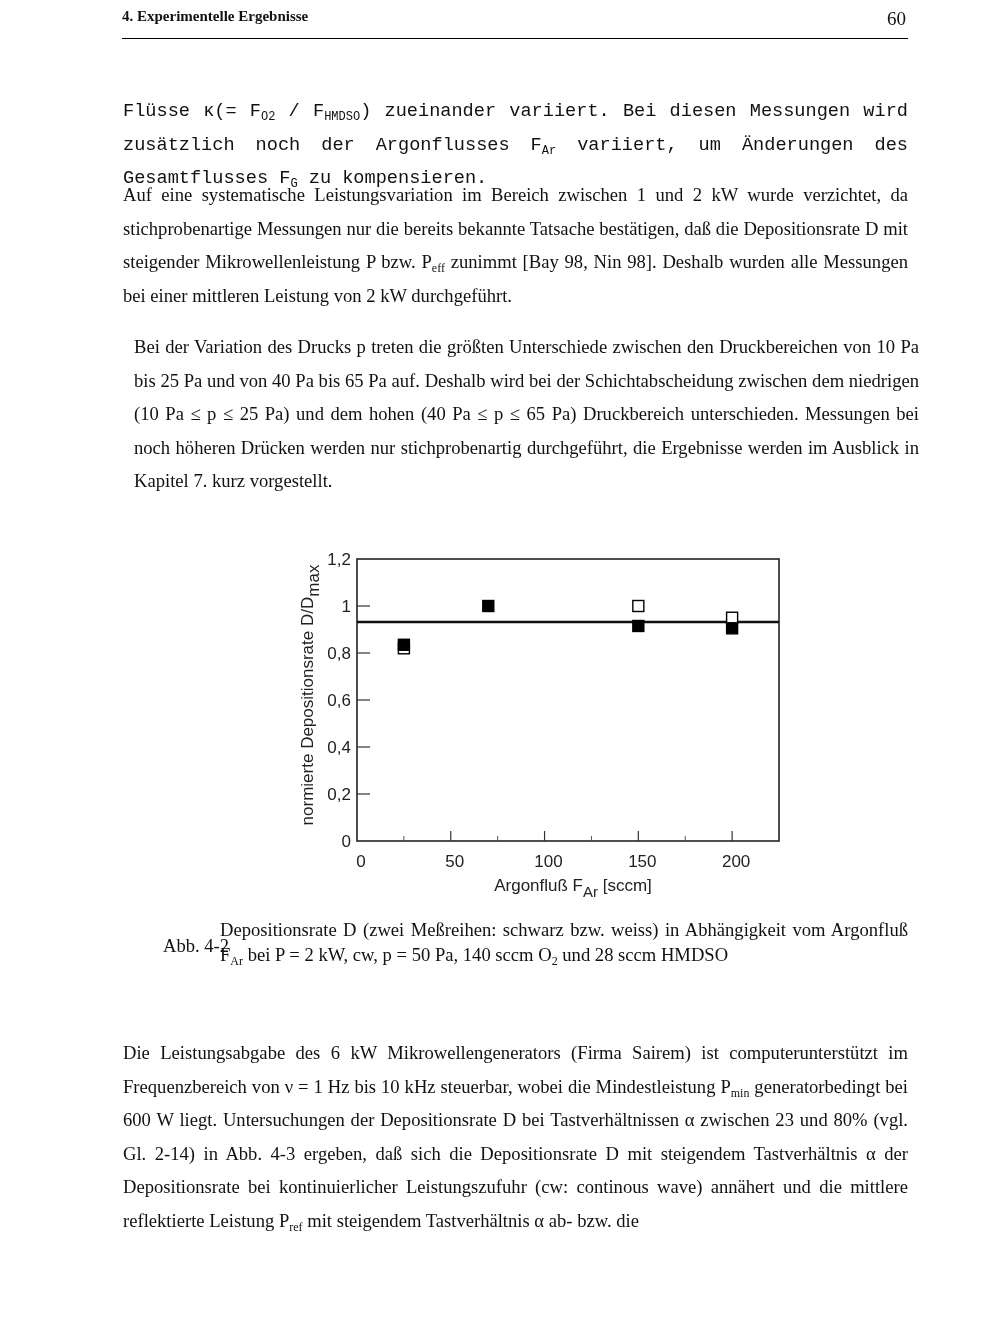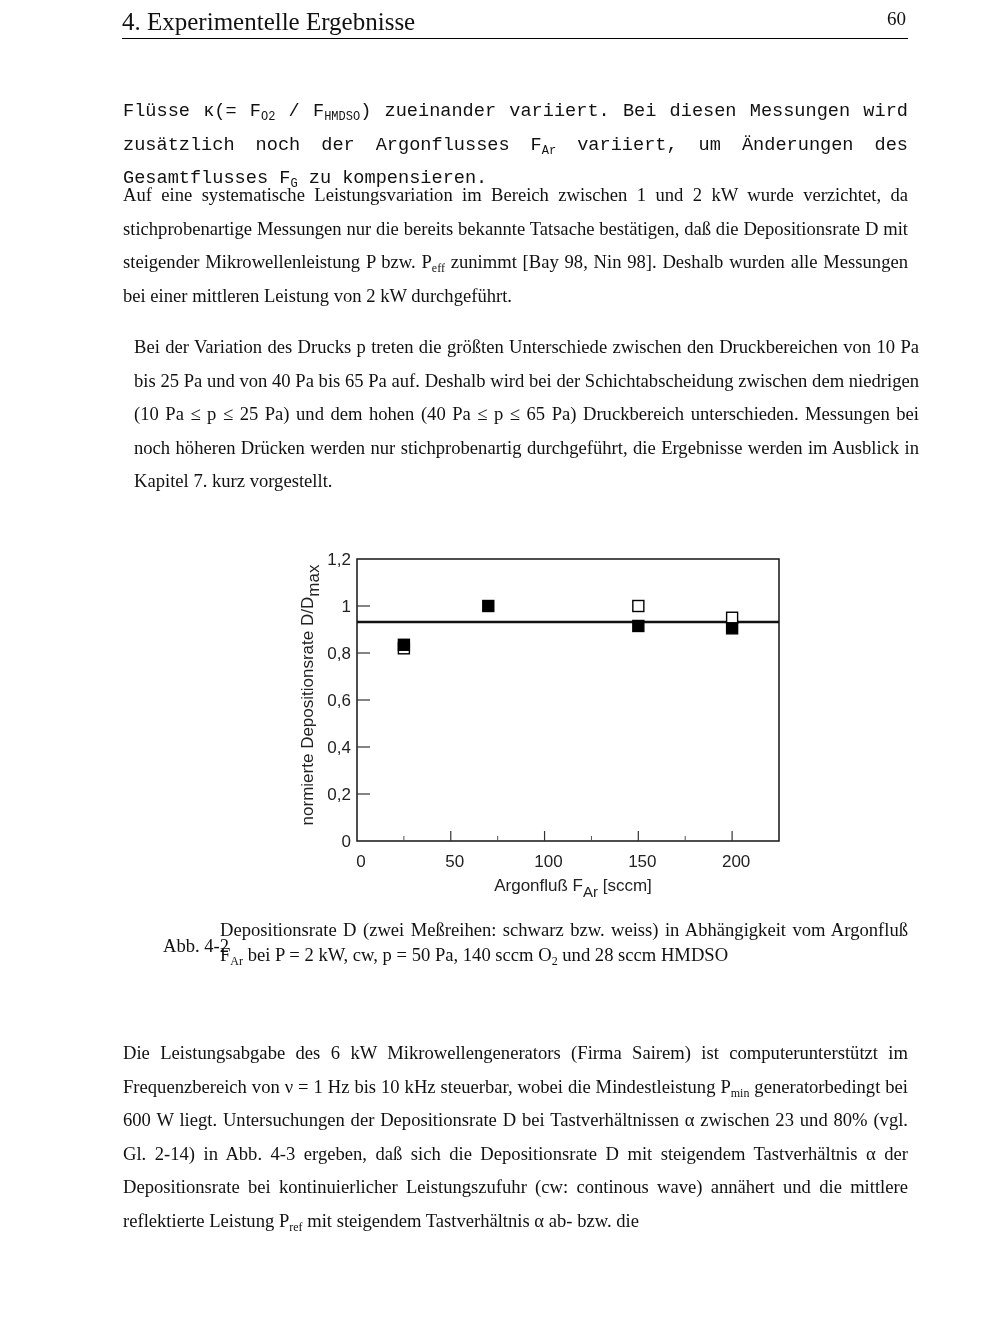--- a/index.html
+++ b/index.html
@@ -1,18 +1,18 @@
 <!DOCTYPE html>
 <html><head>
 <meta charset="utf-8">
 <style>
   html,body{margin:0;padding:0;background:#fff;}
   body{width:1000px;height:1330px;position:relative;font-family:"Liberation Serif","DejaVu Serif",serif;color:#111;}
   .header{position:absolute;left:122px;top:6px;width:786px;height:32px;border-bottom:1.5px solid #000;}
-  .header .title{position:absolute;left:0;top:2px;font-size:25px;}
+  .header .title{position:absolute;left:0;top:2px;font-size:15px;font-weight:bold;}
   .header .page{position:absolute;right:2px;top:2px;font-size:19px;margin-left:47px;}
   .para{position:absolute;left:123px;width:785px;font-size:18.6px;line-height:33.5px;text-align:justify;}
   sub{font-size:12px;vertical-align:-4px;line-height:0;}
   .p1{top:95px;font-family:Liberation Mono, monospace;}
   .p2{top:178px;}
   .p3{top:330px;margin-left:11px;}
   .p4{top:1036px;}
   .chart{position:absolute;left:290px;top:545px;width:500px;height:360px;}
   .caption{position:absolute;left:123px;top:917px;width:785px;font-size:18.6px;line-height:25px;}
   .caption .lbl{position:absolute;left:0;top:16px;margin-left:40px;}

